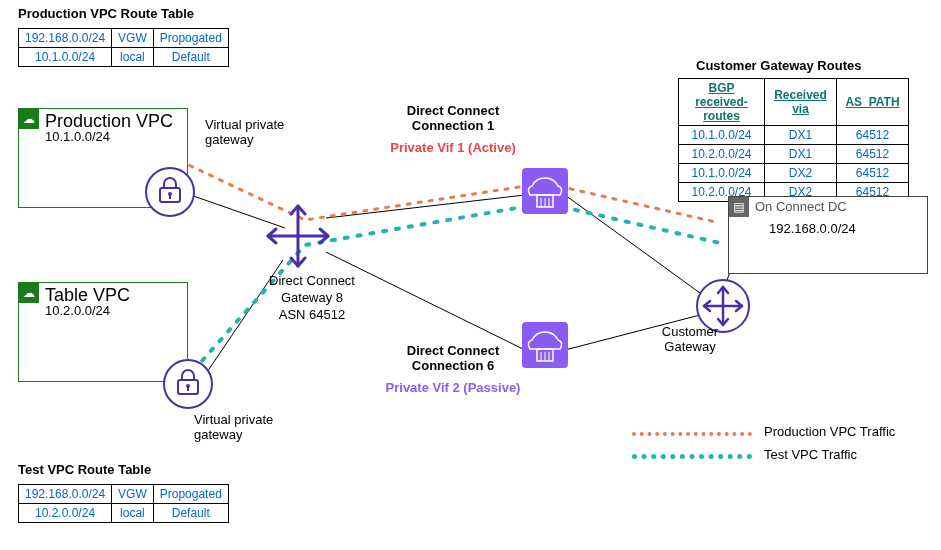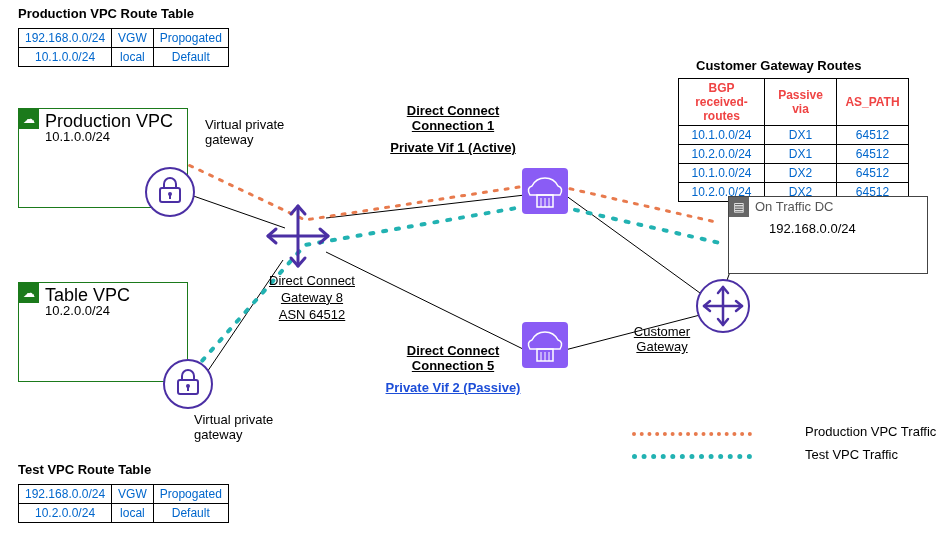--- a/index.html
+++ b/index.html
@@ -7,36 +7,36 @@
     margin: 0;
     font-family: Arial, Helvetica, sans-serif;
     font-size: 13px;
     background: #fff;
     width: 941px;
     height: 550px;
     position: relative;
     overflow: hidden;
   }
   .bold { font-weight: bold; }
-  .blue { color: #1d4ed8; }
-  .green { color: #000000; }
-  .center { text-align: center; text-decoration: underline; }
+  .blue { color: #8b5cf6; }
+  .green { color: #ef4444; }
+  .center { text-align: center; }
 
   
   table.route-table {
     border-collapse: collapse;
     font-size: 12px;
   }
   table.route-table td, table.route-table th {
     border: 1px solid #000;
     padding: 2px 6px;
     text-align: center;
   }
   table.route-table td { color: #0066cc; }
-  table.route-table th { color: #ef4444; font-weight: bold; }
+  table.route-table th { color: #0f766e; font-weight: bold; text-decoration: underline; }
 
   
   .vpc-box {
     position: absolute;
     border: 1px solid #1b7a1b;
     width: 170px;
     height: 100px;
     background: #fff;
   }
   .vpc-icon {
@@ -94,21 +94,20 @@
   .legend-line {
     position: absolute;
     width: 120px;
     height: 0;
     border-top-width: 4px;
     border-top-style: dotted;
   }
   .legend-label {
     position: absolute;
     font-size: 13px;
-    margin-left: 41px;
   }
 
   
   svg.abs { position: absolute; }
 
   .label { position: absolute; font-size: 13px; }
 </style>
 </head>
 <body>
 
@@ -200,21 +199,21 @@
 <div class="label bold green center" style="top:140px;left:378px;width:150px">Private Vif 1 (Active)</div>
 <svg class="abs" width="46" height="46" style="top:168px;left:522px">
   <rect x="0" y="0" width="46" height="46" rx="4" fill="#8a5cf5"></rect>
   <path d="M10 18 q4 -8 13 -8 q9 0 13 8 q6 2 2 9 h-30 q-4 -7 2 -9 Z" fill="none" stroke="#fff" stroke-width="1.5"></path>
   <rect x="15" y="27" width="16" height="12" fill="none" stroke="#fff" stroke-width="1.5"></rect>
   <line x1="19" y1="30" x2="19" y2="39" stroke="#fff" stroke-width="1"></line>
   <line x1="23" y1="30" x2="23" y2="39" stroke="#fff" stroke-width="1"></line>
   <line x1="27" y1="30" x2="27" y2="39" stroke="#fff" stroke-width="1"></line>
 </svg>
 
-<div class="label bold center" style="top:343px;left:378px;width:150px">Direct Connect Connection 5</div>
+<div class="label bold center" style="top:343px;left:378px;width:150px">Direct Connect Connection 6</div>
 <div class="label bold blue center" style="top:380px;left:378px;width:150px">Private Vif 2 (Passive)</div>
 <svg class="abs" width="46" height="46" style="top:322px;left:522px">
   <rect x="0" y="0" width="46" height="46" rx="4" fill="#8a5cf5"></rect>
   <path d="M10 18 q4 -8 13 -8 q9 0 13 8 q6 2 2 9 h-30 q-4 -7 2 -9 Z" fill="none" stroke="#fff" stroke-width="1.5"></path>
   <rect x="15" y="27" width="16" height="12" fill="none" stroke="#fff" stroke-width="1.5"></rect>
   <line x1="19" y1="30" x2="19" y2="39" stroke="#fff" stroke-width="1"></line>
   <line x1="23" y1="30" x2="23" y2="39" stroke="#fff" stroke-width="1"></line>
   <line x1="27" y1="30" x2="27" y2="39" stroke="#fff" stroke-width="1"></line>
 </svg>
 
@@ -222,28 +221,28 @@
   <circle cx="28" cy="28" r="26" fill="#fff" stroke="#4b2fa4" stroke-width="2"></circle>
   <g stroke="#4b2fa4" stroke-width="2.5" fill="none" stroke-linecap="round" stroke-linejoin="round">
     <line x1="28" y1="9" x2="28" y2="47"></line>
     <line x1="9" y1="28" x2="47" y2="28"></line>
     <path d="M28 9 l-5 6 M28 9 l5 6"></path>
     <path d="M28 47 l-5 -6 M28 47 l5 -6"></path>
     <path d="M9 28 l6 -5 M9 28 l6 5"></path>
     <path d="M47 28 l-6 -5 M47 28 l-6 5"></path>
   </g>
 </svg>
-<div class="label center" style="top:324px;left:627px;width:70px">Customer Gateway</div>
+<div class="label center" style="top:324px;left:655px;width:70px">Customer Gateway</div>
 
 <div class="label bold" style="top:58px;left:696px">Customer Gateway Routes</div>
 <table class="route-table" style="position:absolute;top:78px;left:678px">
   <tbody>
       <tr>
     <th style="width:86px">BGP received-routes</th>
-    <th style="width:72px">Passive via</th>
+    <th style="width:72px">Received via</th>
     <th style="width:72px">AS_PATH</th>
   </tr>
   <tr>
         <td>10.1.0.0/24</td>
         <td>DX1</td>
         <td>64512</td>
       </tr>
   <tr>
         <td>10.2.0.0/24</td>
         <td>DX1</td>
@@ -257,21 +256,21 @@
   <tr>
         <td>10.2.0.0/24</td>
         <td>DX2</td>
         <td>64512</td>
       </tr>
 </tbody>
   </table>
 
 <div class="onprem-box" style="top:196px;left:728px">
   <div class="onprem-icon">▤</div>
-  <div class="onprem-name">On Traffic DC</div>
+  <div class="onprem-name">On Connect DC</div>
   <div class="onprem-cidr">192.168.0.0/24</div>
 </div>
 
 <div class="legend-line" style="top:432px;left:632px;border-color:#e87a4d"></div>
 <div class="legend-label" style="top:424px;left:764px">Production VPC Traffic</div>
 <div class="legend-line" style="top:454px;left:632px;border-color:#22b2b2;border-top-width:5px"></div>
 <div class="legend-label" style="top:447px;left:764px">Test VPC Traffic</div>
 
 <div class="label bold" style="top:462px;left:18px">Test VPC Route Table</div>
 <table class="route-table" style="position:absolute;top:484px;left:18px">

